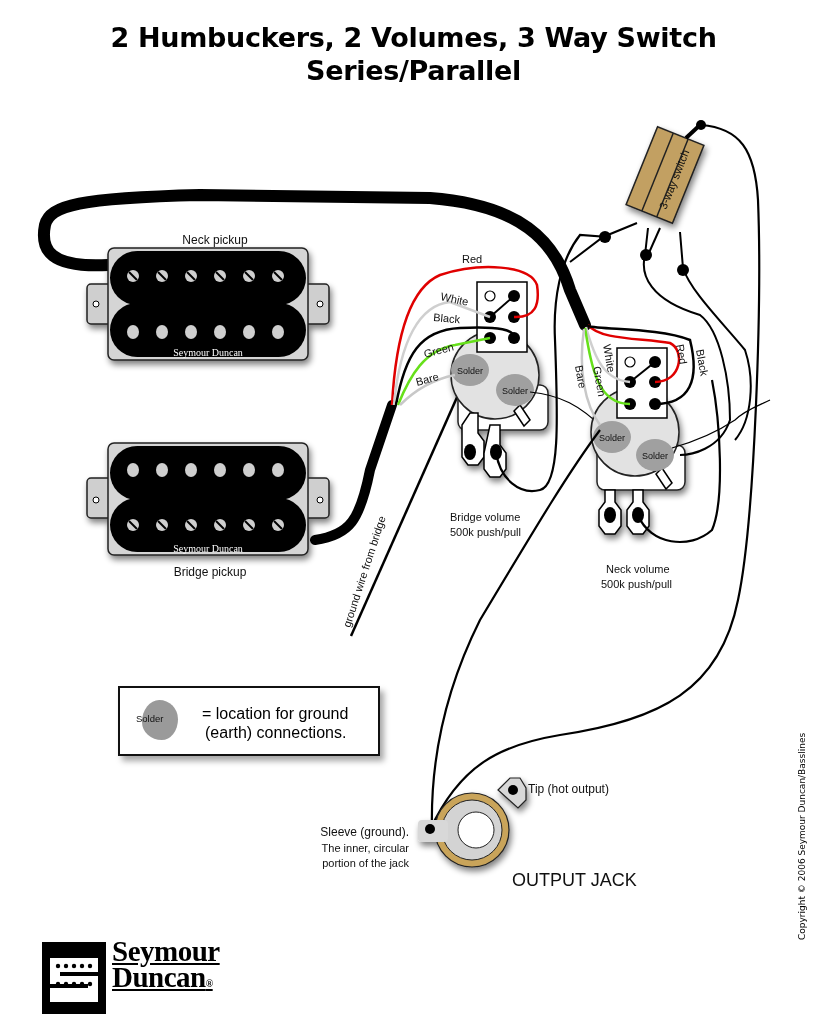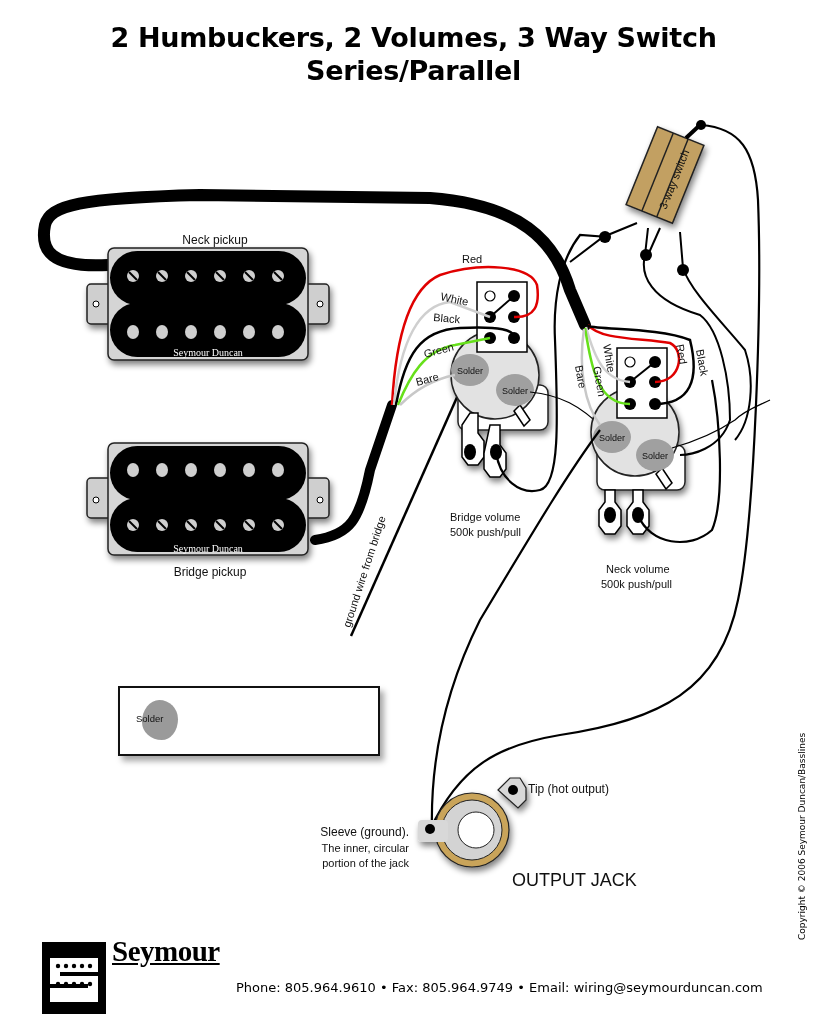--- a/index.html
+++ b/index.html
@@ -223,20 +223,24 @@
   <text class="lbl" x="450" y="521" font-size="11">Bridge volume</text>
   <text class="lbl" x="450" y="536" font-size="11">500k push/pull</text>
   <text class="lbl" x="606" y="573" font-size="11">Neck volume</text>
   <text class="lbl" x="601" y="588" font-size="11">500k push/pull</text>
 </svg>
 
 <div class="legend-box">
   <div class="legend-blob">
       <span>Solder</span>
     </div>
+  <div class="legend-text">
+    <div>= location for ground</div>
+    <div style="padding-left:3px">(earth) connections.</div>
+  </div>
 </div>
 
 <div class="footer-logo">
   <svg width="64" height="72" viewBox="0 0 64 72">
     <path d="M8,16 h48 v14 h-38 v4 h38 v26 h-48 v-14 h38 v-4 h-38 z" fill="#fff"></path>
     <g fill="#000">
       <circle cx="16" cy="24" r="2.2"></circle>
         <circle cx="24" cy="24" r="2.2"></circle>
         <circle cx="32" cy="24" r="2.2"></circle>
         <circle cx="40" cy="24" r="2.2"></circle>
@@ -244,17 +248,17 @@
       <circle cx="16" cy="42" r="2.2"></circle>
         <circle cx="24" cy="42" r="2.2"></circle>
         <circle cx="32" cy="42" r="2.2"></circle>
         <circle cx="40" cy="42" r="2.2"></circle>
         <circle cx="48" cy="42" r="2.2"></circle>
     </g>
   </svg>
 </div>
 <div class="brand">
   <div>Seymour</div>
+  <div><span>Duncan</span><span style="font-size:10px;vertical-align:baseline">®</span></div>
 </div>
 <div class="addr">
-  <div>Phone: 805.964.9610 • Fax: 805.964.9749 • Email: wiring@seymourduncan.com</div>
 </div>
 <div class="copyright">Copyright © 2006 Seymour Duncan/Basslines</div>
 
 </body></html>

